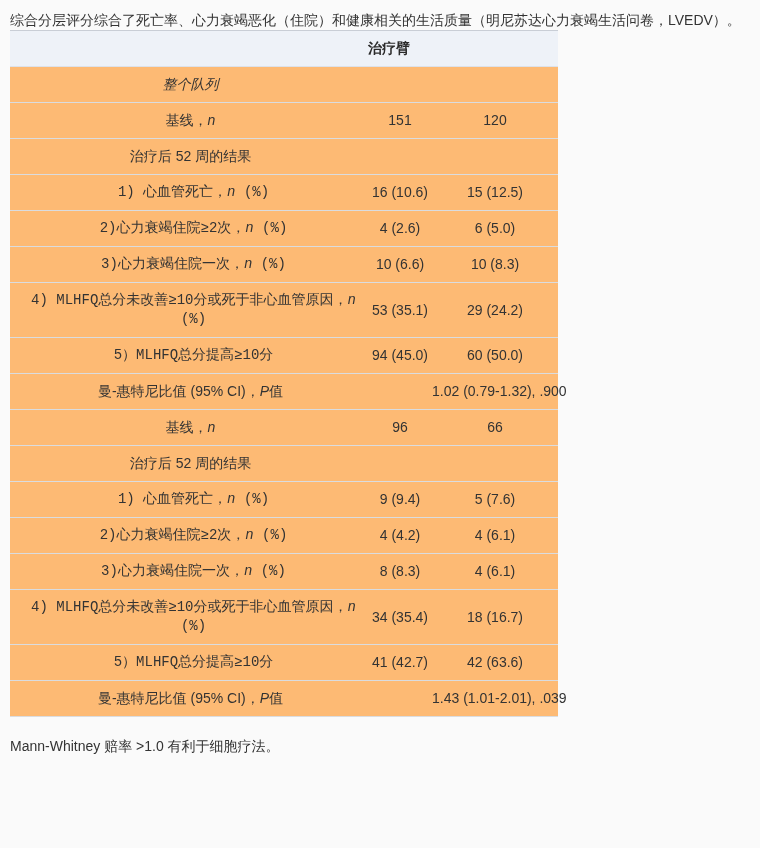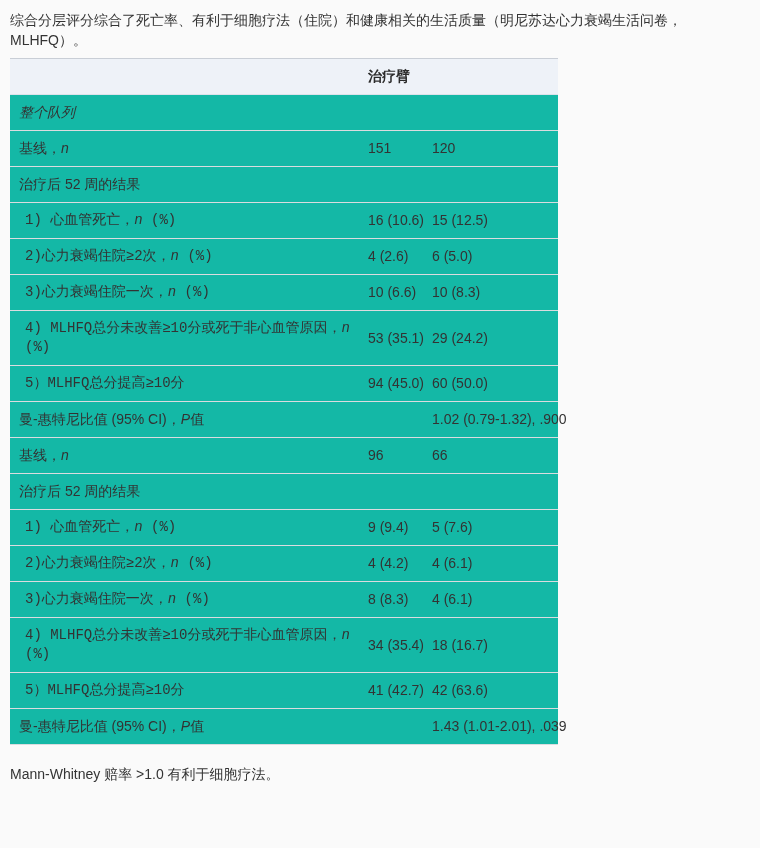--- a/index.html
+++ b/index.html
@@ -10,42 +10,41 @@
     font-family:"Liberation Sans",sans-serif;
     font-size:14px;
   }
   .doc{padding:6px 10px 0 10px;}
   .title{font-weight:bold;color:#1f1f1f;line-height:22px;}
   .subtitle{margin-top:4px;line-height:20px;color:#333;}
   table.results{
     border-collapse:collapse;
     table-layout:fixed;
     width:548px;
-    margin-top:8px;
   }
   col.c1{width:358px;} col.c2{width:64px;} col.c3{width:126px;}
   td{padding:8px 0;line-height:19px;vertical-align:middle;overflow:visible;}
   thead tr{background:#eef2f8;}
   thead td{font-weight:bold;color:#2b2b2b;}
   tr.h1 td{border-top:1px solid #c9ced6;border-bottom:1px solid #dde2ea;}
   tr.h2 td{border-bottom:1px solid #c9ced6;}
-  tbody{background:#14b8a6;}
+  tbody{background:#fdba74;text-align:center;}
   tbody td{border-bottom:1px solid #dadcdf;}
   .c-label{padding-left:9px;padding-right:6px;}
   thead td.c-label{padding-left:9px;}
   tr.r-indent .c-label{padding-left:15px;font-family:Liberation Mono, monospace;}
   tr.r-section .c-label{font-style:italic;}
   .c-num{white-space:nowrap;}
   .footnotes{margin-top:18px;line-height:23px;color:#333;}
 </style>
 </head>
 <body>
 
 <div class="doc">
-  <div class="subtitle">综合分层评分综合了死亡率、有利于细胞疗法（住院）和健康相关的生活质量（明尼苏达心力衰竭生活问卷，MLHFQ）。</div>
+  <div class="subtitle">综合分层评分综合了死亡率、心力衰竭恶化（住院）和健康相关的生活质量（明尼苏达心力衰竭生活问卷，LVEDV）。</div>
 
   <table class="results">
     <colgroup>
         <col class="c1">
         <col class="c2">
         <col class="c3">
       </colgroup>
     <thead>
       <tr class="h1">
         <td class="c-label"></td>

